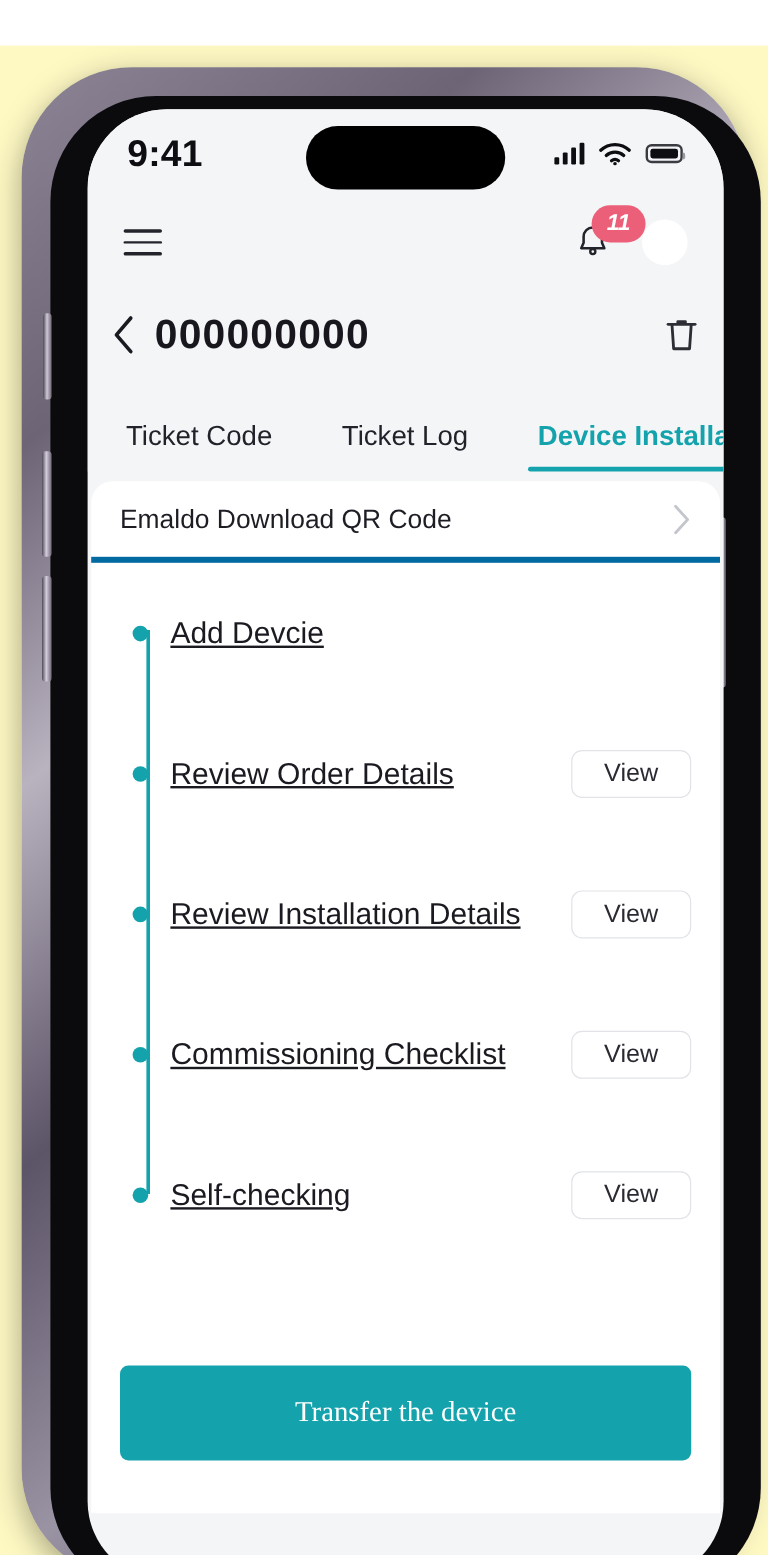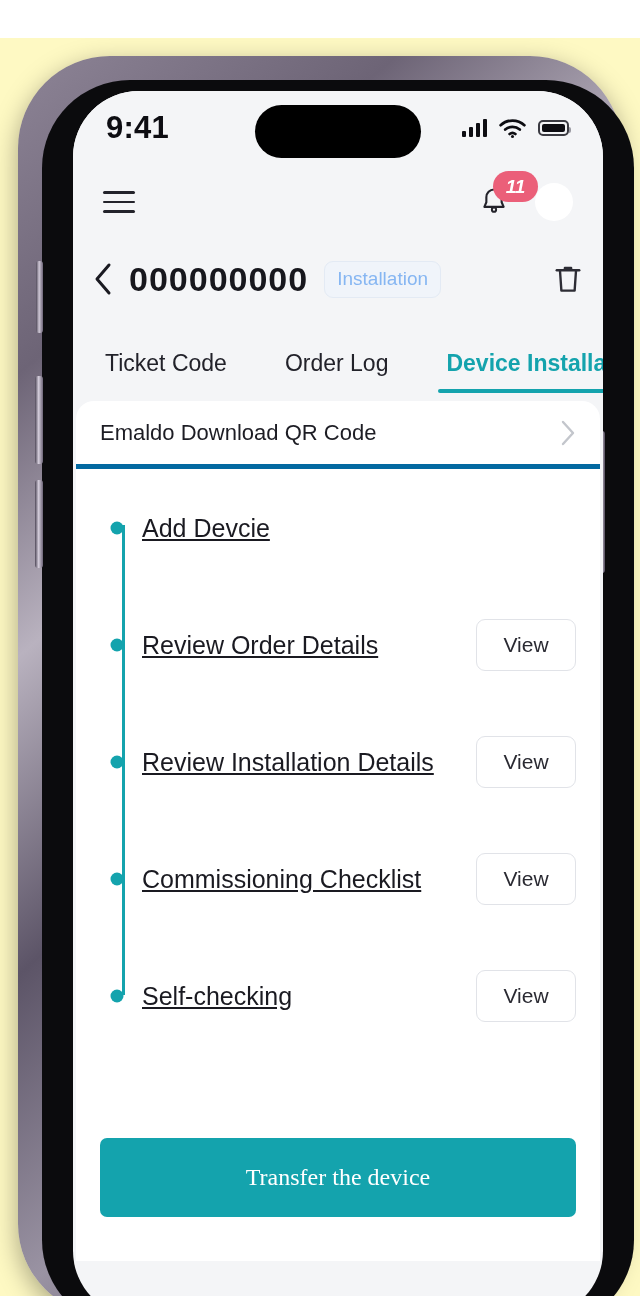--- a/index.html
+++ b/index.html
@@ -146,21 +146,21 @@
     height:58px; margin-bottom:59px;
   }
   .step:last-child { margin-bottom:0; }
   .dot {
     position:absolute; left:-1px; top:50%; transform:translate(-50%,-50%);
     width:13px; height:13px; border-radius:50%; background:#14a3ad; z-index:2;
   }
   .step-label { margin-left:24px; font-size:25px; color:#1a1a21; white-space:nowrap;text-decoration:underline; }
   .view-btn {
     margin-left:auto;
-    width:100px; height:52px;
+    width:100px; height:40px;
     border:1px solid #e1e3e8; border-radius:9px;
     background:#fff; color:#2a2a32; font-size:21px;
     font-family:"Liberation Sans", sans-serif;
     display:flex; align-items:center; justify-content:center;
     cursor:pointer;
   }
 
   .spacer { flex:1 1 auto; }
 
   .cta-wrap { padding:0 24px 44px; }
@@ -224,31 +224,30 @@
           </div>
           <div class="avatar"></div>
         </div>
       </div>
 
       <div class="titlerow">
         <svg class="chev-back" viewBox="0 0 20 34">
           <path d="M16 3 L4 17 L16 31" fill="none" stroke="#1a1a21" stroke-width="3" stroke-linecap="round" stroke-linejoin="round"></path>
         </svg>
         <div class="page-title">000000000</div>
-        <div class="pill">Installation</div>
         <svg class="trash-btn" viewBox="0 0 24 26">
           <path d="M3 6h18" stroke="#2d2d35" stroke-width="1.9" stroke-linecap="round"></path>
           <path d="M9.5 6V4.2h5V6" fill="none" stroke="#2d2d35" stroke-width="1.9" stroke-linejoin="round"></path>
           <path d="M5.6 6.4 6.7 22.3h10.6L18.4 6.4" fill="none" stroke="#2d2d35" stroke-width="1.9" stroke-linejoin="round"></path>
         </svg>
       </div>
 
       <div class="tabs">
         <div class="tab">Ticket Code</div>
-        <div class="tab">Order Log</div>
+        <div class="tab">Ticket Log</div>
         <div class="tab active">Device Installation</div>
       </div>
 
       <div class="card">
 
         <div class="qr-row">
           <div class="qr-label">Emaldo Download QR Code</div>
           <svg class="qr-chev" viewBox="0 0 16 26">
             <path d="M3 2 L13 13 L3 24" fill="none" stroke="#c3c6cc" stroke-width="2.4" stroke-linecap="round" stroke-linejoin="round"></path>
           </svg>

